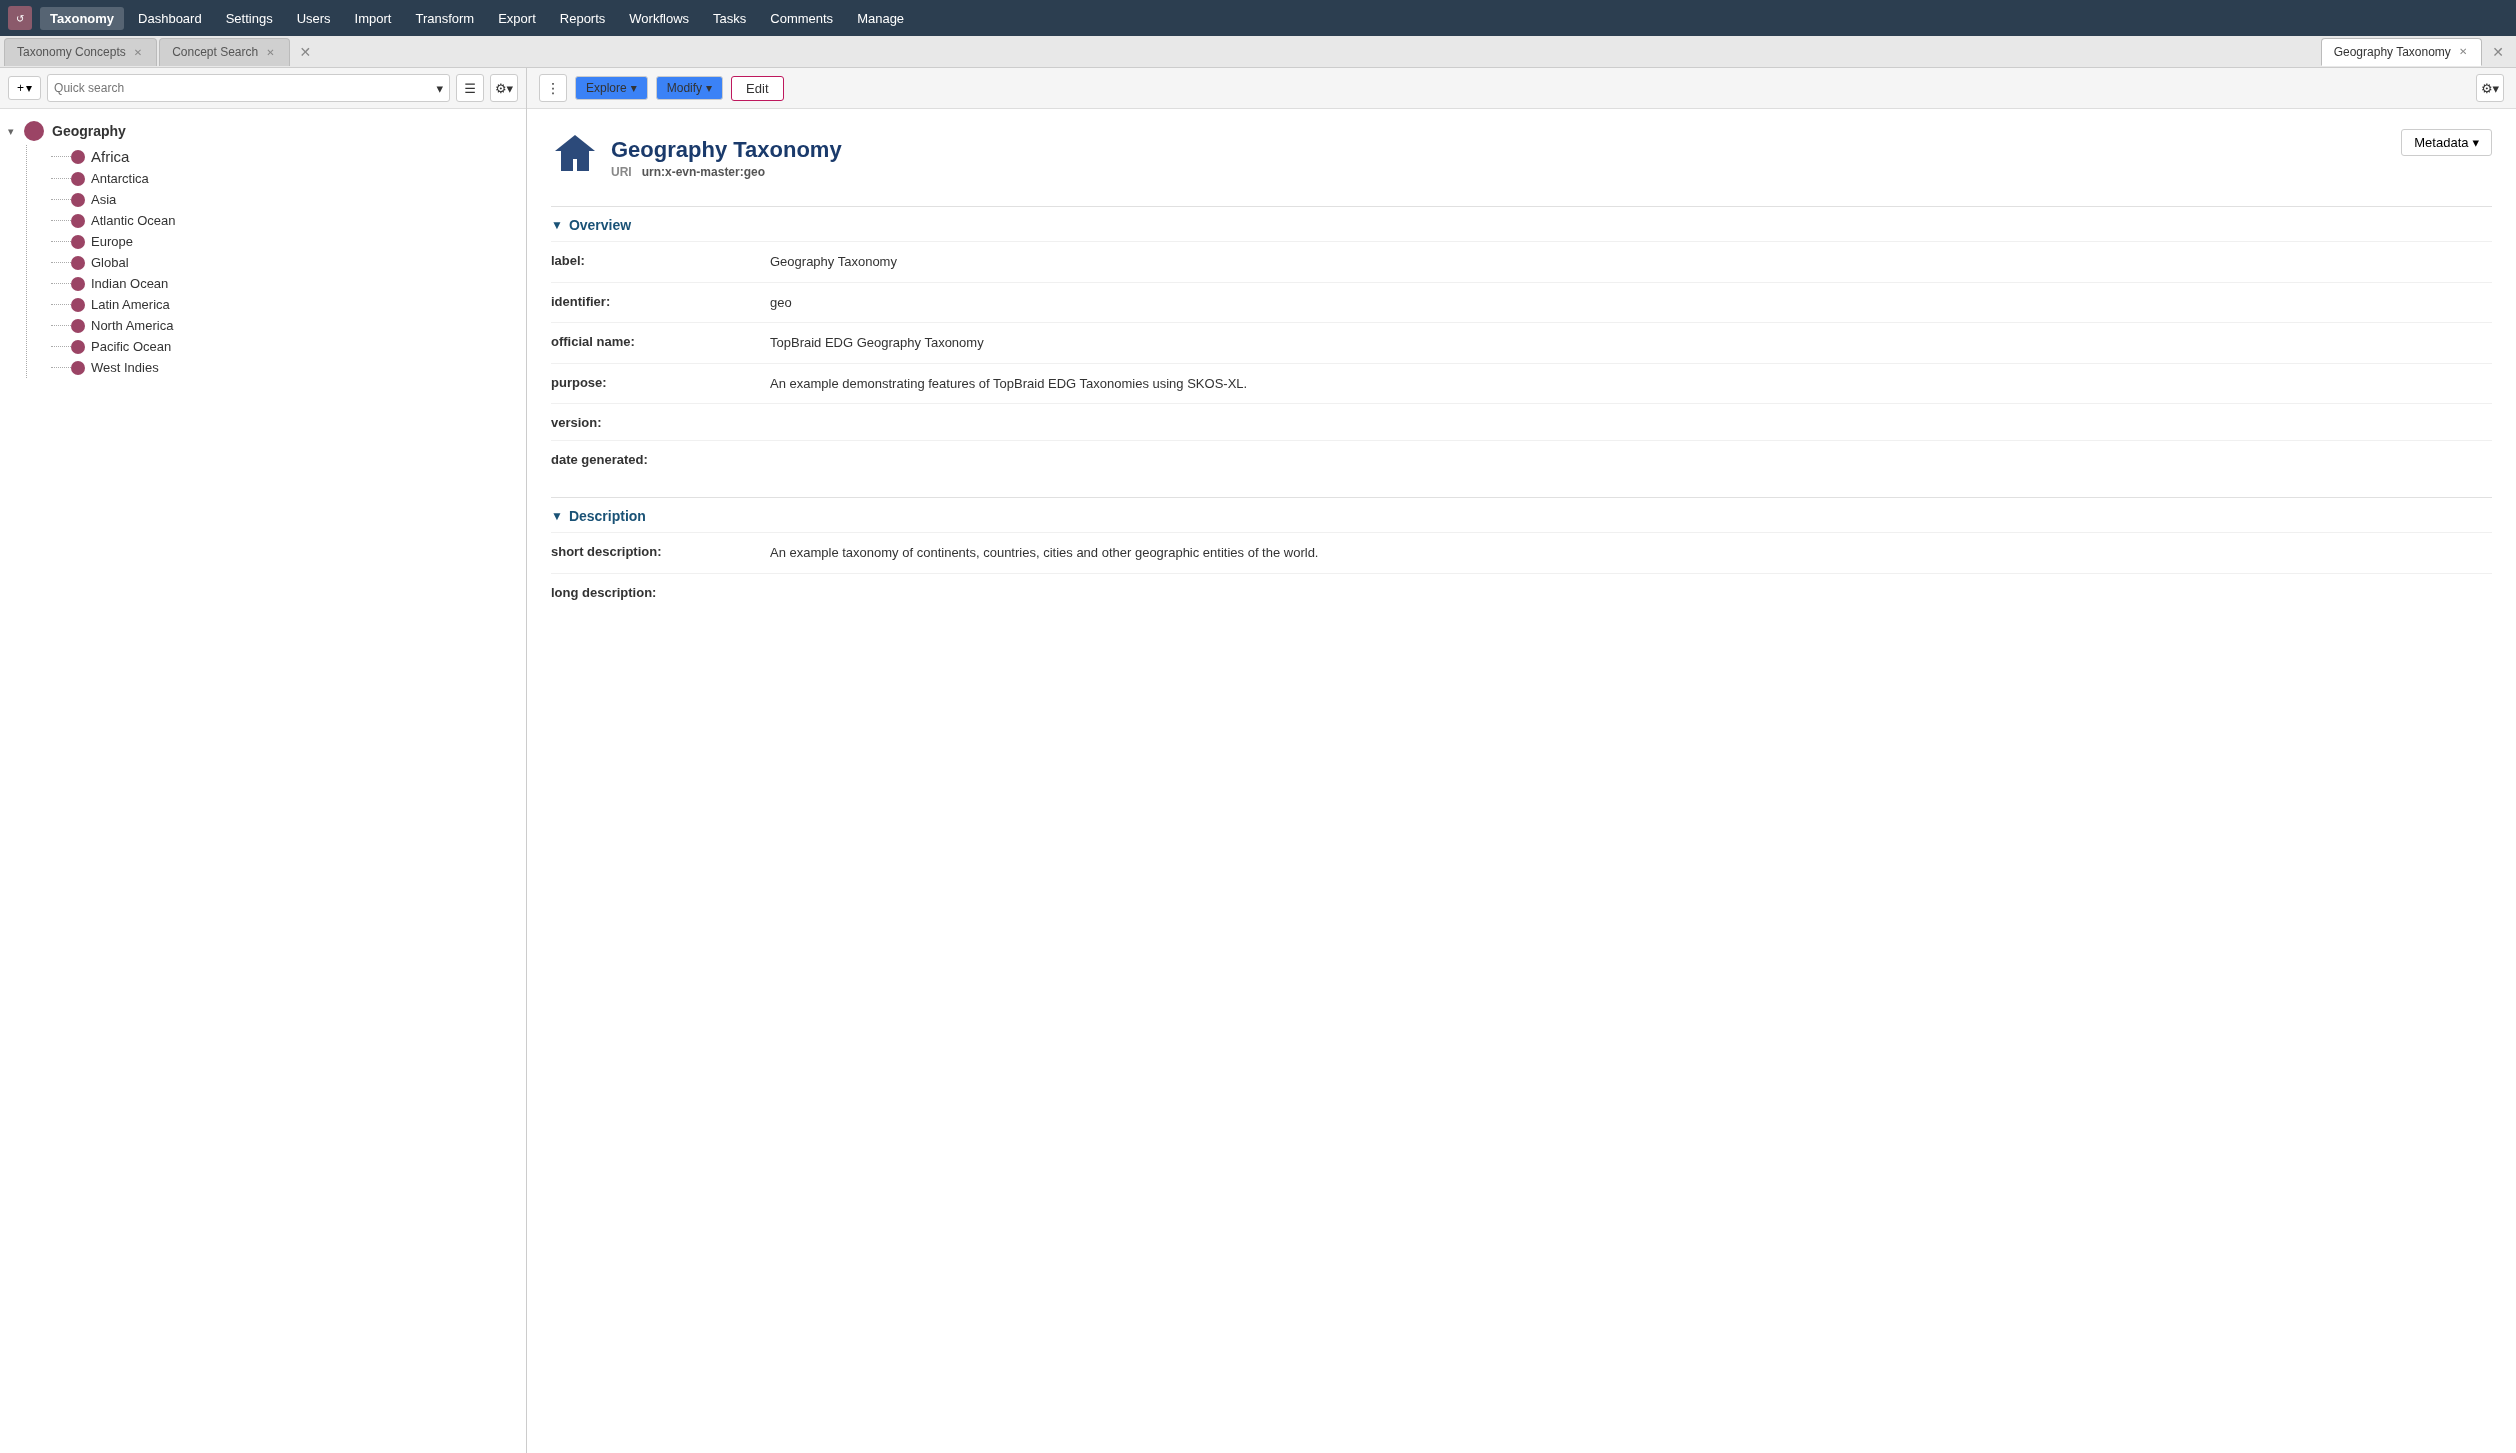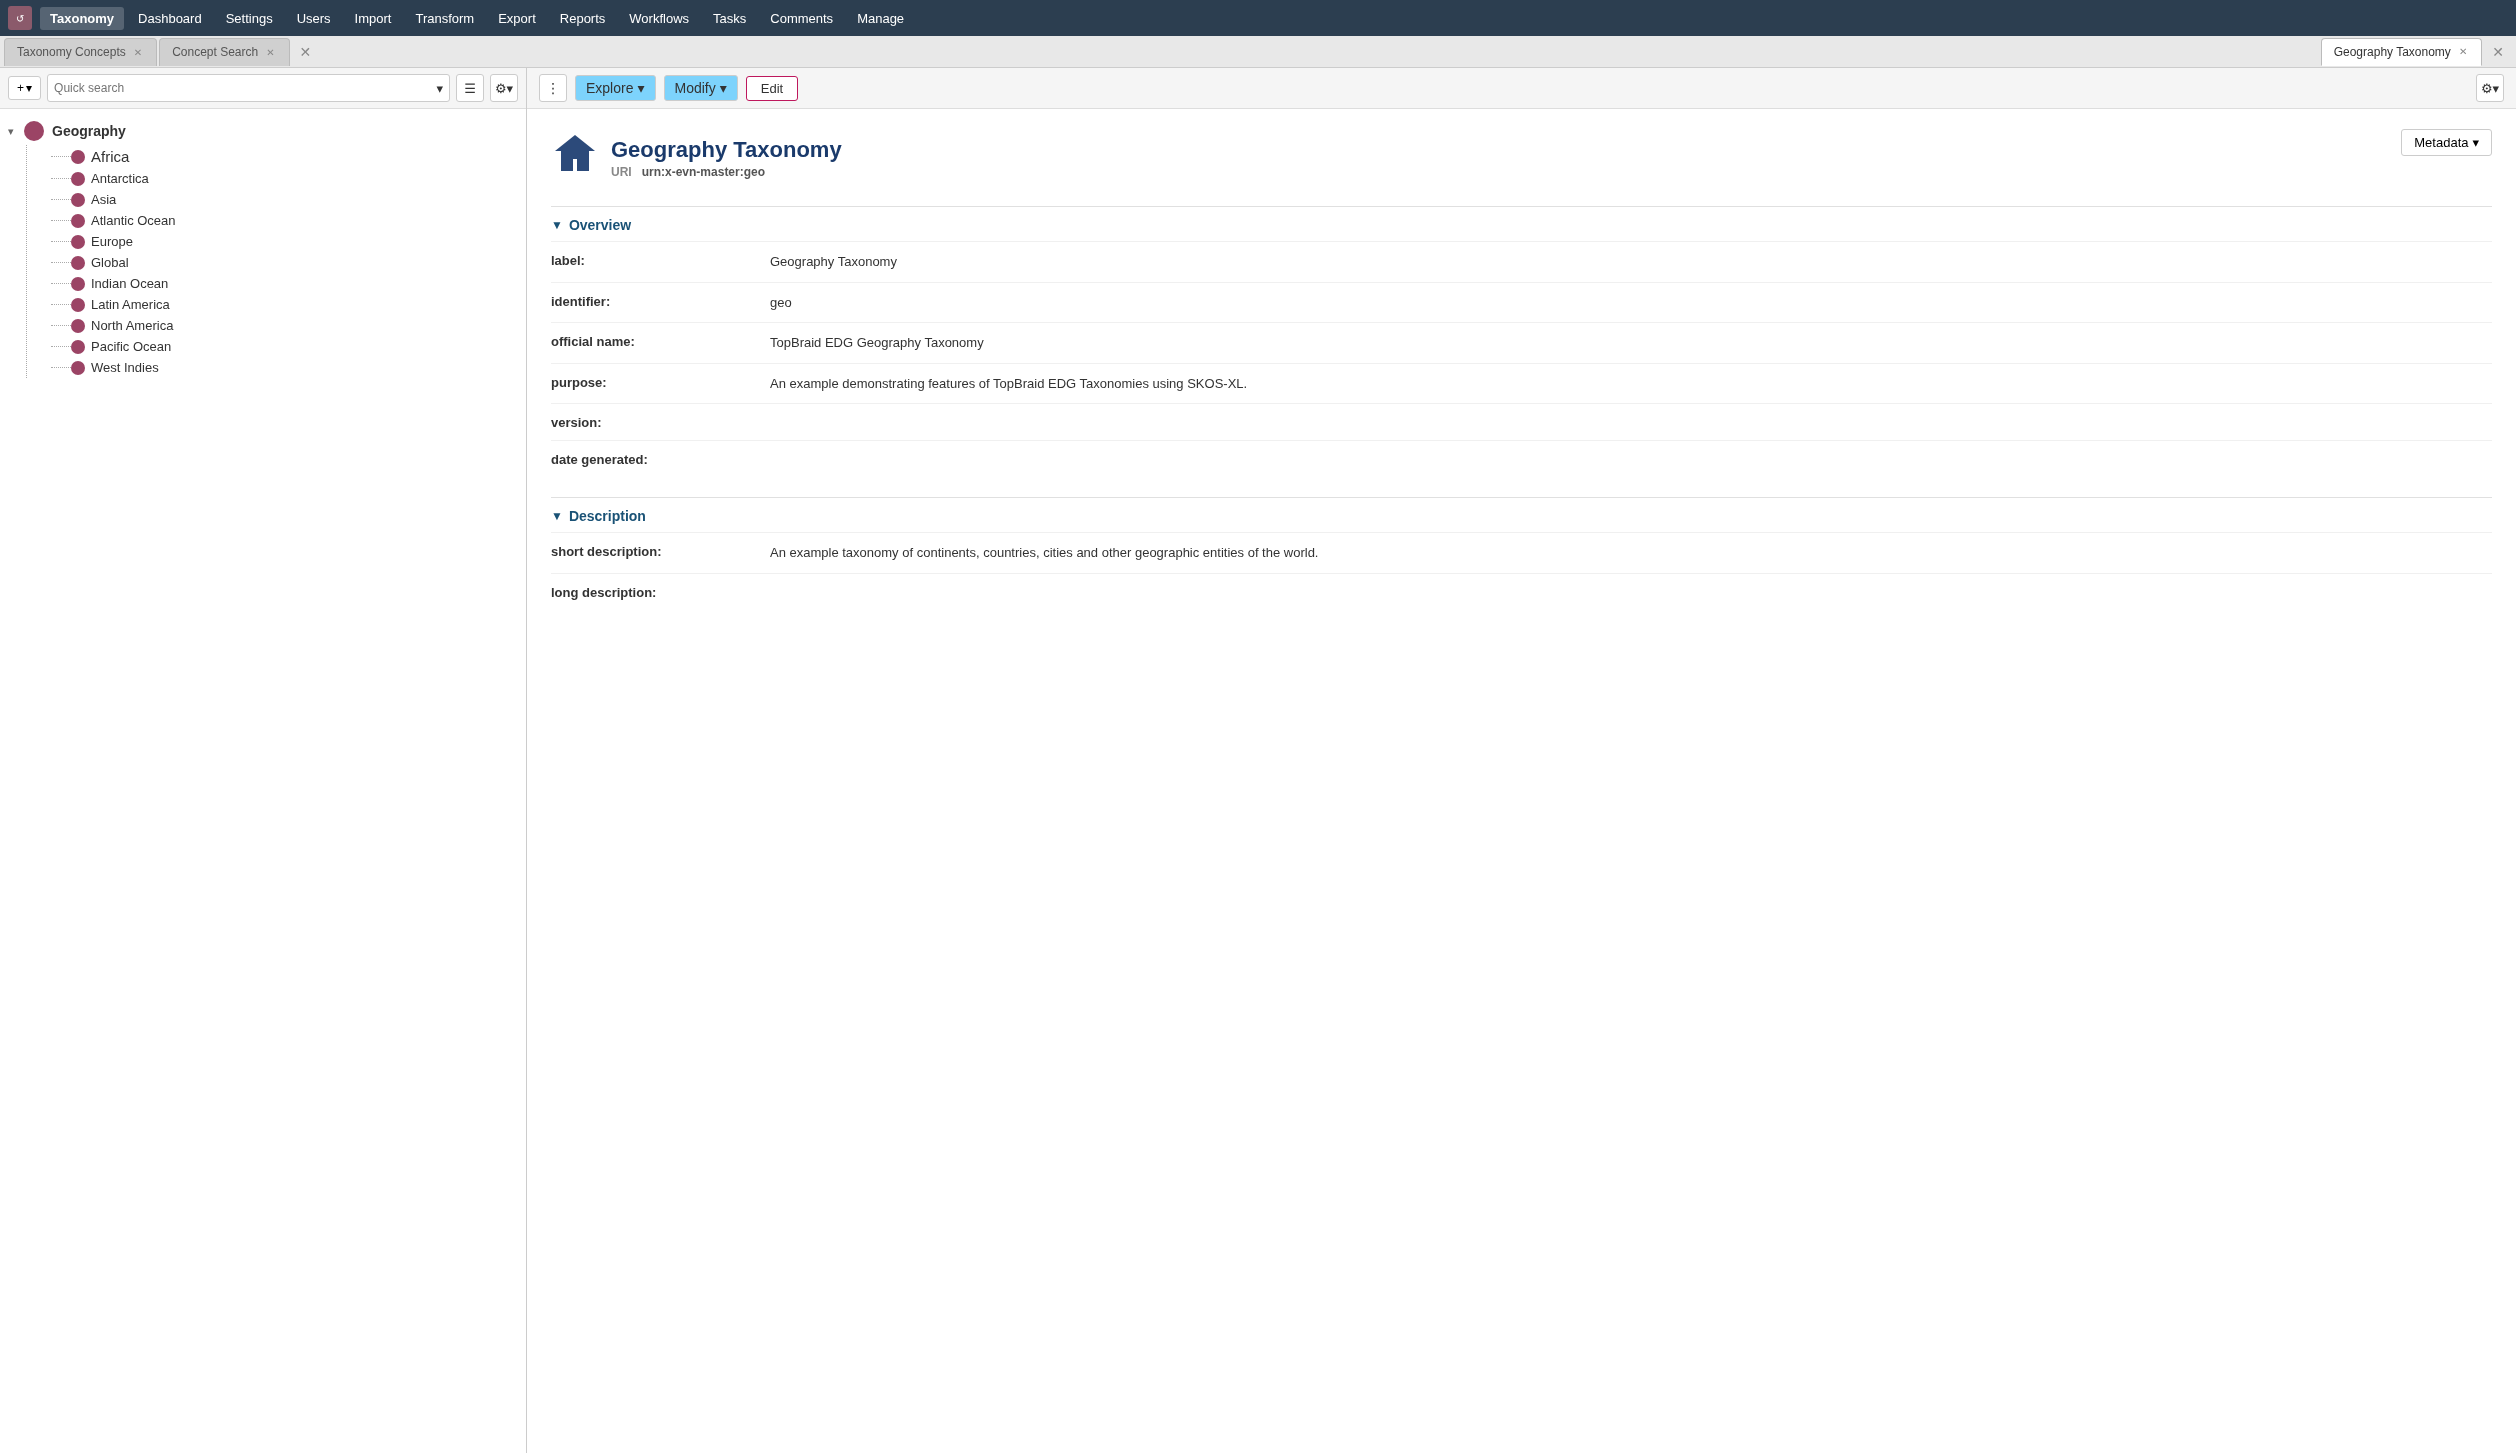--- a/index.html
+++ b/index.html
@@ -171,24 +171,24 @@
       cursor: pointer;
       display: flex; align-items: center; justify-content: center;
       font-size: 14px;
     }
     .btn-dropdown {
       display: flex;
       align-items: flex-start;
       gap: 4px;
       padding: 4px 10px;
       border: 1px solid #ccc;
-      background: #7dd3fc;
-      border-radius: 3px;
-      cursor: pointer;
-      font-size: 14px;
+      background: #3b82f6;
+      border-radius: 3px;
+      cursor: pointer;
+      font-size: 12px;
     }
     .btn-edit {
       padding: 4px 14px;
       border: 1px solid #be185d;
       background: #fff;
       border-radius: 3px;
       cursor: pointer;
       font-size: 13px;
     }
     .right-toolbar-spacer { flex: 1; }

